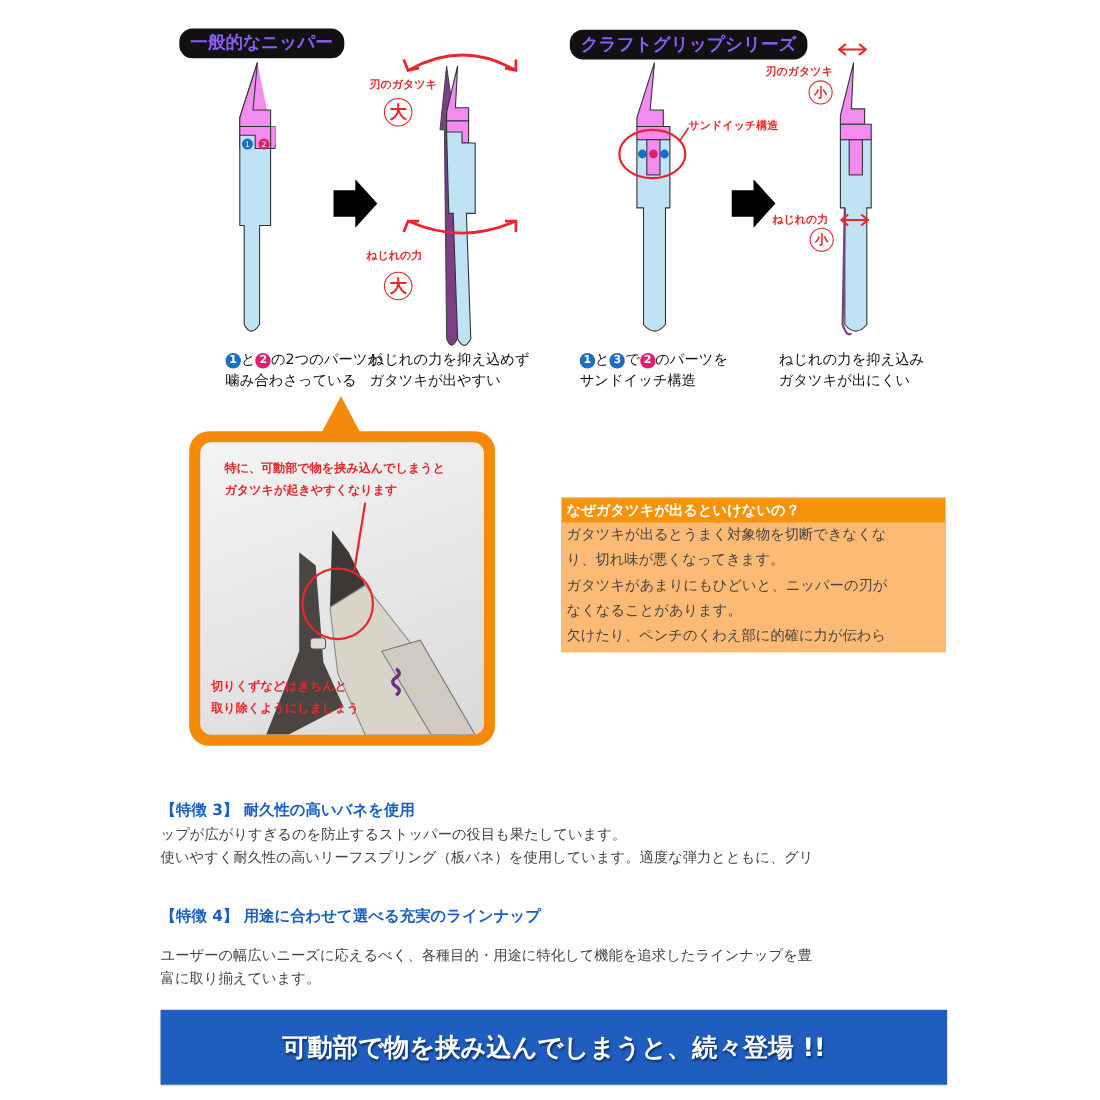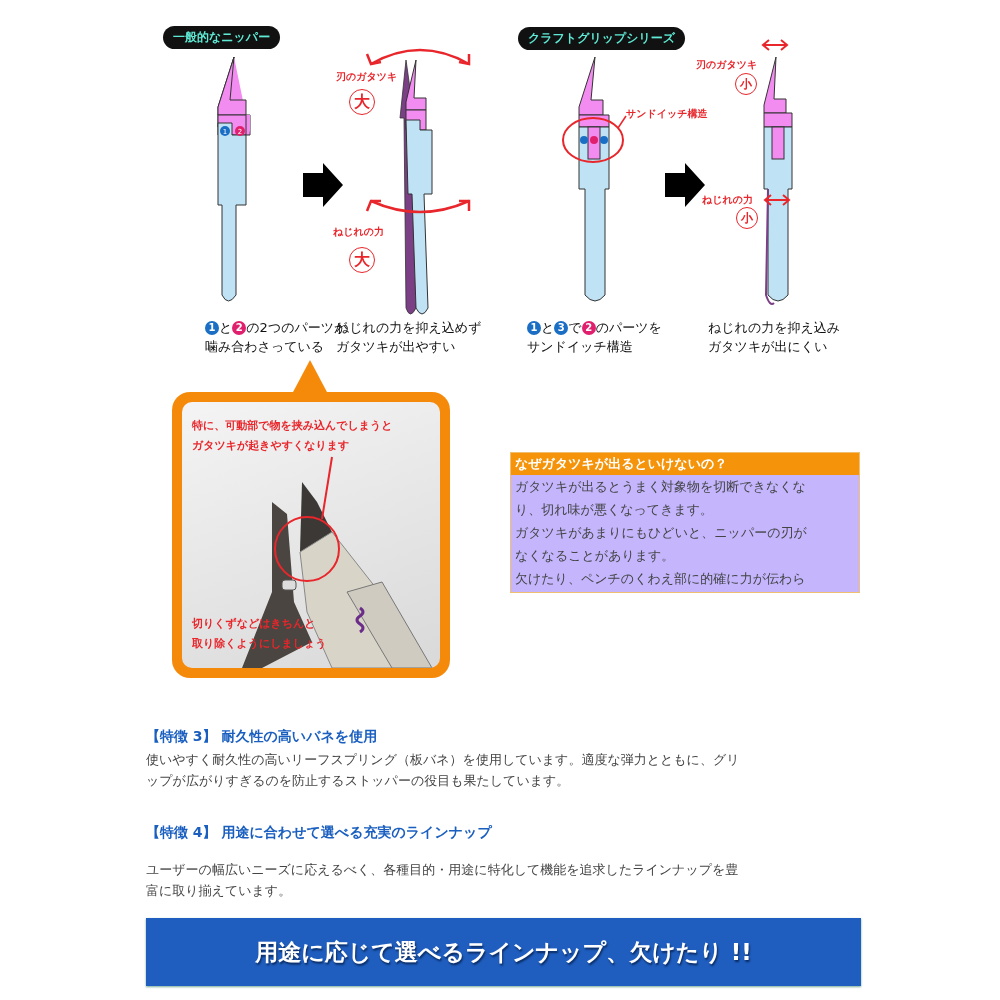--- a/index.html
+++ b/index.html
@@ -1,30 +1,30 @@
 <!DOCTYPE html>
 <html><head>
 <meta charset="utf-8">
 <style>
   html,body{margin:0;padding:0;background:#fff;}
   body{width:1000px;height:1000px;position:relative;overflow:hidden;font-family:"DejaVu Sans",sans-serif;}
   .abs{position:absolute;}
-  .pill{background:#111;color:#5eead4;font-weight:bold;font-size:12px;border-radius:12px;padding:3px 10px;white-space:nowrap;}
+  .pill{background:#111;color:#8b5cf6;font-weight:bold;font-size:16px;border-radius:12px;padding:3px 10px;white-space:nowrap;}
   .red{color:#e8262b;font-weight:bold;font-size:10px;white-space:nowrap;}
   .circ{width:24px;height:24px;border:1.5px solid #e8262b;border-radius:50%;color:#e8262b;font-weight:bold;font-size:16px;display:flex;align-items:center;justify-content:center;background:#fff;}
   .circ.sm{width:20px;height:20px;font-size:12px;}
   .cap{font-size:13px;color:#111;line-height:19px;white-space:nowrap;}
   .num{display:inline-block;width:14px;height:14px;border-radius:50%;color:#fff;font-size:10px;font-weight:bold;text-align:center;line-height:14px;vertical-align:1px;}
   .n-blue{background:#1a6fc4;}
   .n-pink{background:#e0206e;}
   .bubble{left:172px;top:392px;width:278px;height:286px;background:#f58a0a;border-radius:18px;}
   .bubble-inner{left:10px;top:10px;right:10px;bottom:10px;background:linear-gradient(160deg,#f4f4f4,#d9d9d9);border-radius:10px;overflow:hidden;}
   .bubble-tail{left:292px;top:360px;width:0;height:0;border-left:18px solid transparent;border-right:18px solid transparent;border-bottom:34px solid #f58a0a;}
   .btext{font-size:11px;font-weight:bold;color:#e8262b;line-height:20px;white-space:nowrap;}
-  .infobox{left:510px;top:452px;width:348px;border:1px solid #f0c070;background:#c4b5fd;}
+  .infobox{left:510px;top:452px;width:348px;border:1px solid #f0c070;background:#fdba74;}
   .infohead{background:#f5940a;color:#fff;font-weight:bold;font-size:13px;padding:2px 4px;}
   .infobody{font-size:13px;color:#444;line-height:23px;padding:0 4px 2px;}
   .feat-h{font-size:14px;font-weight:bold;color:#1a5fc0;}
   .feat-p{font-size:13px;color:#444;line-height:21px;}
   .banner{left:146px;top:918px;width:715px;height:68px;background:#1f5ebf;box-shadow:0 1px 2px #7a9;display:flex;align-items:center;justify-content:center;color:#fff;font-weight:bold;font-size:23px;text-shadow:1px 2px 2px #0a2a60;}
 </style>
 </head>
 <body>
 
 <div class="abs pill" style="left:163px;top:26px;">一般的なニッパー</div>
@@ -138,21 +138,21 @@
     <svg class="abs" style="left:0;top:0;" width="258" height="266">
       <polygon points="90,100 105,112 112,200 130,240 80,266 60,266 90,190" fill="#4a4540"></polygon>
       <polygon points="120,80 135,100 150,130 140,160 118,150" fill="#3b3836"></polygon>
       <polygon points="118,150 150,130 205,200 230,266 150,266 125,210" fill="#d8d4c8" stroke="#888" stroke-width="1"></polygon>
       <polygon points="165,190 200,180 250,266 210,266" fill="#cfcbc0" stroke="#777" stroke-width="1"></polygon>
       <rect x="100" y="178" width="14" height="10" rx="3" fill="#ddd" stroke="#555"></rect>
       <path d="M178,230 q6,-4 0,-8 q-6,-4 0,-8 q6,-4 0,-8" stroke="#6b2c8a" stroke-width="3" fill="none"></path>
       <circle cx="125" cy="147" r="32" fill="none" stroke="#e8262b" stroke-width="2"></circle>
       <line x1="140" y1="117" x2="150" y2="55" stroke="#e8262b" stroke-width="2"></line>
     </svg>
-    <div class="abs btext" style="left:10px;top:14px;">
+    <div class="abs btext" style="left:22px;top:14px;">
       <span>特に、可動部で物を挟み込んでしまうと</span><br><span>ガタツキが起きやすくなります</span>
     </div>
     <div class="abs btext" style="left:10px;top:212px;">
       <span>切りくずなどはきちんと</span><br><span>取り除くようにしましょう</span>
     </div>
   </div>
 </div>
 
 <div class="abs infobox">
   <div class="infohead">なぜガタツキが出るといけないの？</div>
@@ -161,26 +161,26 @@
     <div>り、切れ味が悪くなってきます。</div>
     <div>ガタツキがあまりにもひどいと、ニッパーの刃が</div>
     <div>なくなることがあります。</div>
     <div>欠けたり、ペンチのくわえ部に的確に力が伝わら</div>
   </div>
 </div>
 
 <div class="abs" style="left:146px;top:728px;width:720px;">
   <div class="feat-h">【特徴 3】 耐久性の高いバネを使用</div>
   <div class="feat-p" style="margin-top:3px;">
+    <div>ップが広がりすぎるのを防止するストッパーの役目も果たしています。</div>
     <div>使いやすく耐久性の高いリーフスプリング（板バネ）を使用しています。適度な弾力とともに、グリ</div>
-    <div>ップが広がりすぎるのを防止するストッパーの役目も果たしています。</div>
   </div>
 </div>
 
 <div class="abs" style="left:146px;top:824px;width:720px;">
   <div class="feat-h">【特徴 4】 用途に合わせて選べる充実のラインナップ</div>
   <div class="feat-p" style="margin-top:17px;">
     <div>ユーザーの幅広いニーズに応えるべく、各種目的・用途に特化して機能を追求したラインナップを豊</div>
     <div>富に取り揃えています。</div>
   </div>
 </div>
 
-<div class="abs banner">用途に応じて選べるラインナップ、欠けたり !!</div>
+<div class="abs banner">可動部で物を挟み込んでしまうと、続々登場 !!</div>
 
 </body></html>

